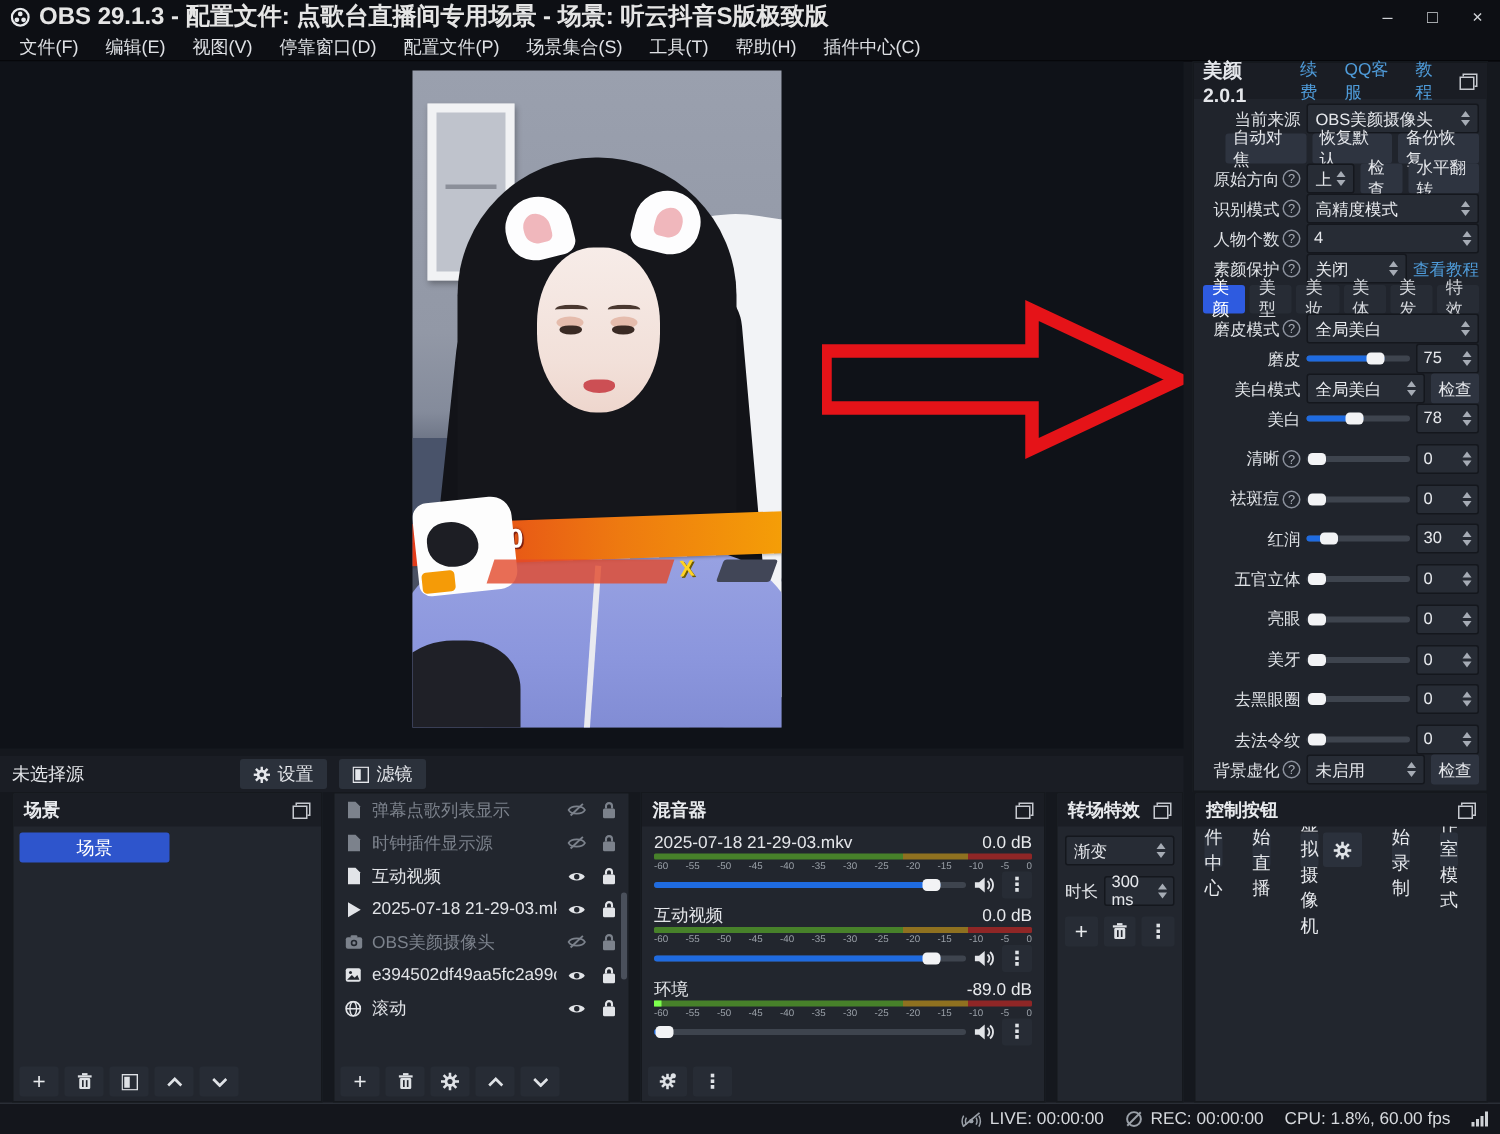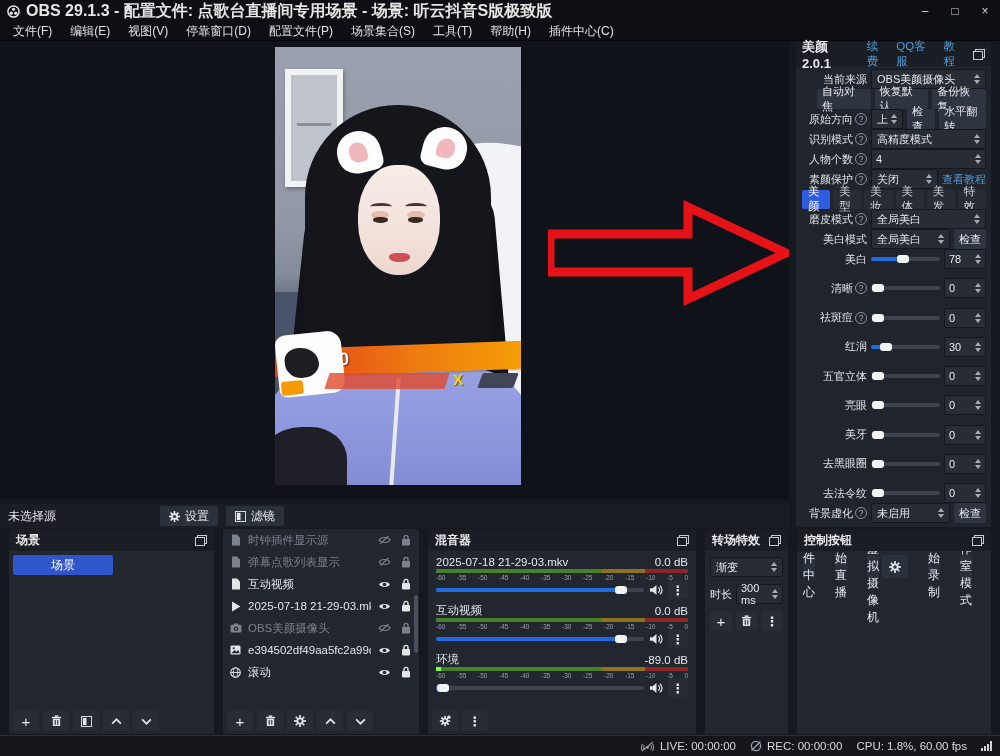--- a/index.html
+++ b/index.html
@@ -347,20 +347,38 @@
               <span class="help"></span>
             </span>
           <div class="combo" style="flex:1">
             <span class="cv">全局美白</span>
             <span class="updown">
                 <i class="tri-up"></i>
                 <i class="tri-down"></i>
               </span>
           </div>
         </div>
+        <div>
+          <div class="b-row">
+            <span class="b-label">
+                <span>磨皮</span>
+              </span>
+            <div class="h-slider">
+                <div class="h-fill" style="width: 75%;"></div>
+                <div class="h-handle" style="left: calc(75% - 12px);"></div>
+              </div>
+            <div class="spinbox spin40">
+                <span class="spin-val">75</span>
+                <span class="updown">
+                  <i class="tri-up"></i>
+                  <i class="tri-down"></i>
+                </span>
+              </div>
+          </div>
+        </div>
         <div class="b-row">
           <span class="b-label">
               <span>美白模式</span>
             </span>
           <div class="combo" style="flex:1">
             <span class="cv">全局美白</span>
             <span class="updown">
                 <i class="tri-up"></i>
                 <i class="tri-down"></i>
               </span>
@@ -587,21 +605,21 @@
     <div class="dock sources">
       <div class="dock-body">
 
           <div class="src-row dim">
             <span class="src-ico">
               <svg width="10" height="12" viewBox="0 0 10 12">
                 <path d="M1 0.5h5l3 3v8H1z" fill="currentColor"></path>
               </svg>
             </span>
 
-            <span class="nm">时钟插件显示源</span>
+            <span class="nm">弹幕点歌列表显示</span>
             <span class="row-act">
 
               <svg width="13" height="10" viewBox="0 0 14 11">
                 <path d="M1 5.5 C3 1.9 11 1.9 13 5.5 C11 9.1 3 9.1 1 5.5 Z" fill="none" stroke="#7c828c" stroke-width="1.2"></path>
                 <line x1="2.5" y1="9.5" x2="11.5" y2="1" stroke="#7c828c" stroke-width="1.4"></line>
               </svg>
             </span>
             <span class="row-act">
               <svg width="10" height="12" viewBox="0 0 10 12">
                 <rect x="1" y="5" width="8" height="6.5" rx="1" fill="currentColor"></rect>
@@ -610,21 +628,21 @@
             </span>
           </div>
 
           <div class="src-row dim">
             <span class="src-ico">
               <svg width="10" height="12" viewBox="0 0 10 12">
                 <path d="M1 0.5h5l3 3v8H1z" fill="currentColor"></path>
               </svg>
             </span>
 
-            <span class="nm">弹幕点歌列表显示</span>
+            <span class="nm">时钟插件显示源</span>
             <span class="row-act">
 
               <svg width="13" height="10" viewBox="0 0 14 11">
                 <path d="M1 5.5 C3 1.9 11 1.9 13 5.5 C11 9.1 3 9.1 1 5.5 Z" fill="none" stroke="#7c828c" stroke-width="1.2"></path>
                 <line x1="2.5" y1="9.5" x2="11.5" y2="1" stroke="#7c828c" stroke-width="1.4"></line>
               </svg>
             </span>
             <span class="row-act">
               <svg width="10" height="12" viewBox="0 0 10 12">
                 <rect x="1" y="5" width="8" height="6.5" rx="1" fill="currentColor"></rect>

